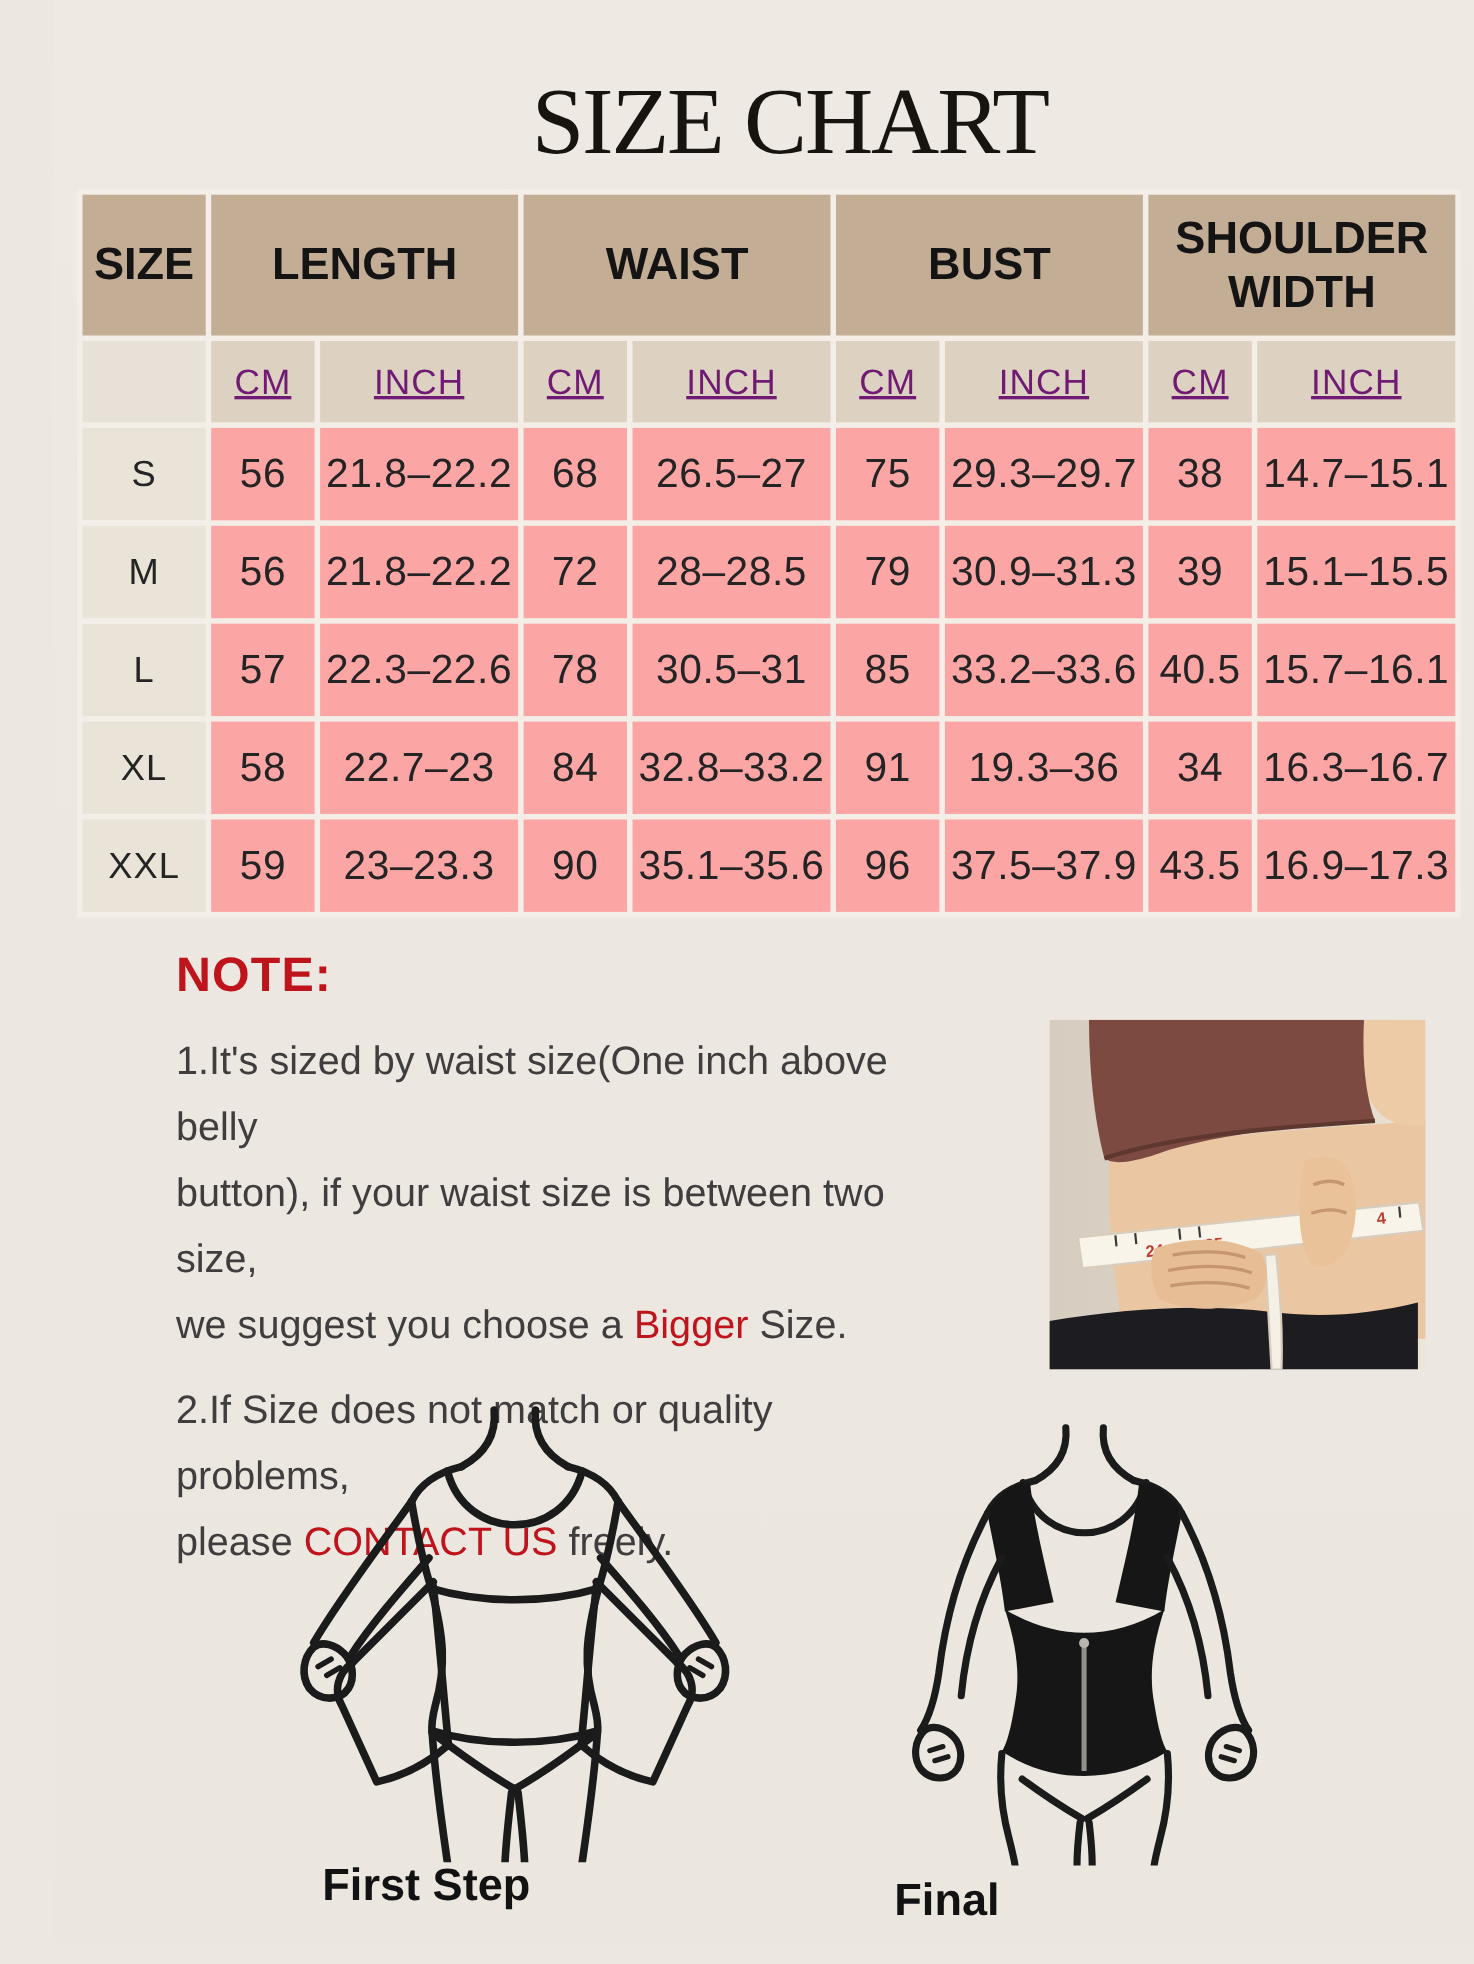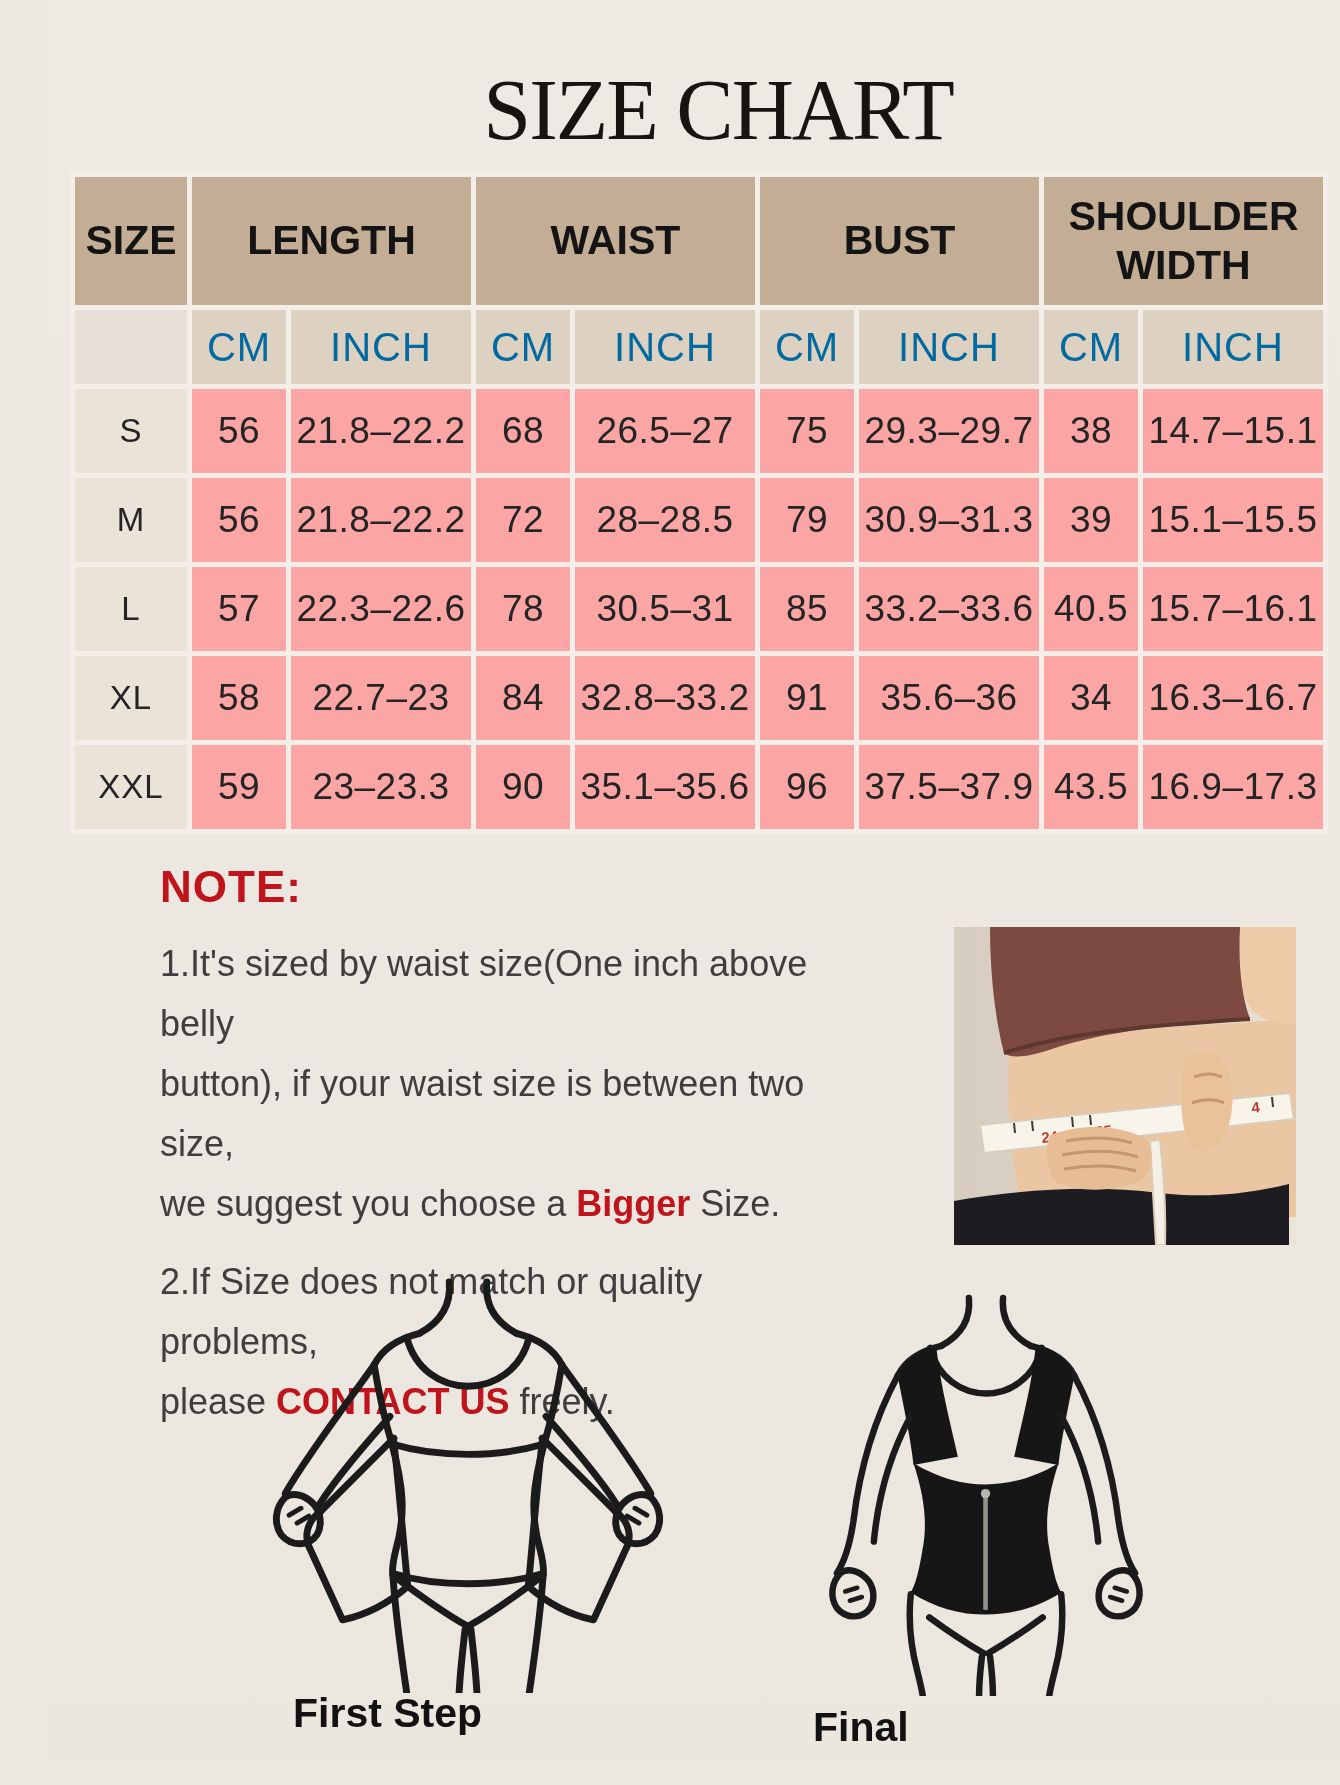--- a/index.html
+++ b/index.html
@@ -21,42 +21,42 @@
     background:#f3efe8;table-layout:fixed;
   }
   table.size-table th,table.size-table td{
     padding:0;text-align:center;vertical-align:middle;overflow:hidden;
   }
   .th-group{
     background:#c3ad94;color:#141414;font-weight:bold;
     font-size:41px;line-height:1.2;height:128px;
   }
   .th-unit{
-    background:#ddd2c1;color:#0369a1;font-weight:400;
-    font-size:40px;height:74px;letter-spacing:1px;
+    background:#ddd2c1;color:#701a75;font-weight:400;
+    font-size:32px;height:74px;letter-spacing:1px;text-decoration:underline;
   }
   .td-corner{background:#e7e1d7;height:74px;}
   .td-size{
     background:#e9e3d8;font-size:33px;color:#242424;height:84px;letter-spacing:1px;
   }
   .td-val{
     background:#fca5a5;font-size:37px;color:#242424;height:84px;letter-spacing:0.5px;
   }
   
   .note-heading{
     position:absolute;left:112px;top:862px;
     font-size:44px;font-weight:bold;color:#bf141c;letter-spacing:1px;
   }
   .note-body{
     position:absolute;left:112px;top:934px;width:700px;
     font-size:36px;line-height:60px;color:#3f3d3e;
   }
   .note-body .ln{display:block;}
   .note-item2{margin-top:18px;}
-  .red{color:#bf141c;font-weight:bold;}
+  .red{color:#bf141c;}
   
   .photo{position:absolute;left:906px;top:927px;width:342px;height:318px;}
   
   .fig1{position:absolute;left:195px;top:1278px;width:450px;height:415px;}
   .fig2{position:absolute;left:728px;top:1294px;width:420px;height:402px;}
   .caption{
     position:absolute;font-weight:bold;color:#121212;text-align:left;
     font-size:41px;width:350px;
   }
   .caption-first{left:245px;top:1690px;}
@@ -135,21 +135,21 @@
       <td class="td-val">40.5</td>
       <td class="td-val">15.7–16.1</td>
     </tr>
     <tr>
       <td class="td-size">XL</td>
       <td class="td-val">58</td>
       <td class="td-val">22.7–23</td>
       <td class="td-val">84</td>
       <td class="td-val">32.8–33.2</td>
       <td class="td-val">91</td>
-      <td class="td-val">35.6–36</td>
+      <td class="td-val">19.3–36</td>
       <td class="td-val">34</td>
       <td class="td-val">16.3–16.7</td>
     </tr>
     <tr>
       <td class="td-size">XXL</td>
       <td class="td-val">59</td>
       <td class="td-val">23–23.3</td>
       <td class="td-val">90</td>
       <td class="td-val">35.1–35.6</td>
       <td class="td-val">96</td>

